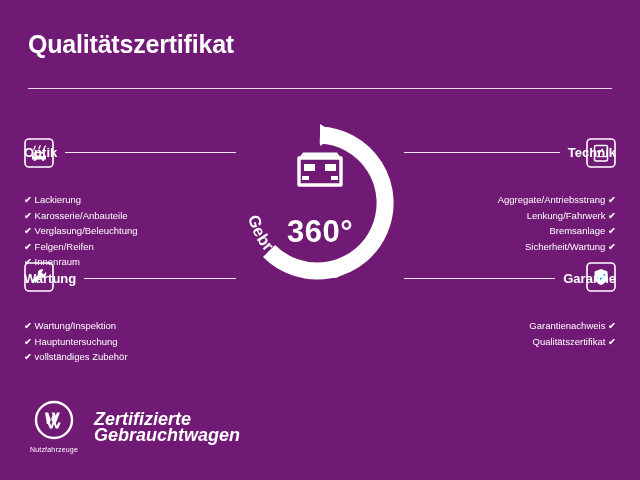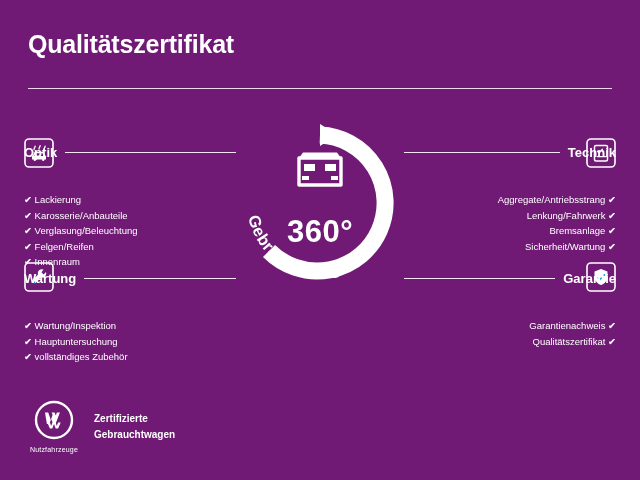--- a/index.html
+++ b/index.html
@@ -108,23 +108,24 @@
     align-items: center;
     gap: 14px;
   }
   .vw-logo { width: 52px; text-align: center; }
   .vw-sub {
     font-size: 7px;
     letter-spacing: 0.2px;
     margin-top: 2px;
   }
   .footer-text {
-    font-size: 10px;
+    font-size: 18px;
     font-weight: bold;
     line-height: 16px;
+    font-style: italic;
   }
 </style>
 </head>
 <body>
 
 <div class="page">
 
   <div class="title">Qualitätszertifikat</div>
   <div class="title-rule"></div>
 

